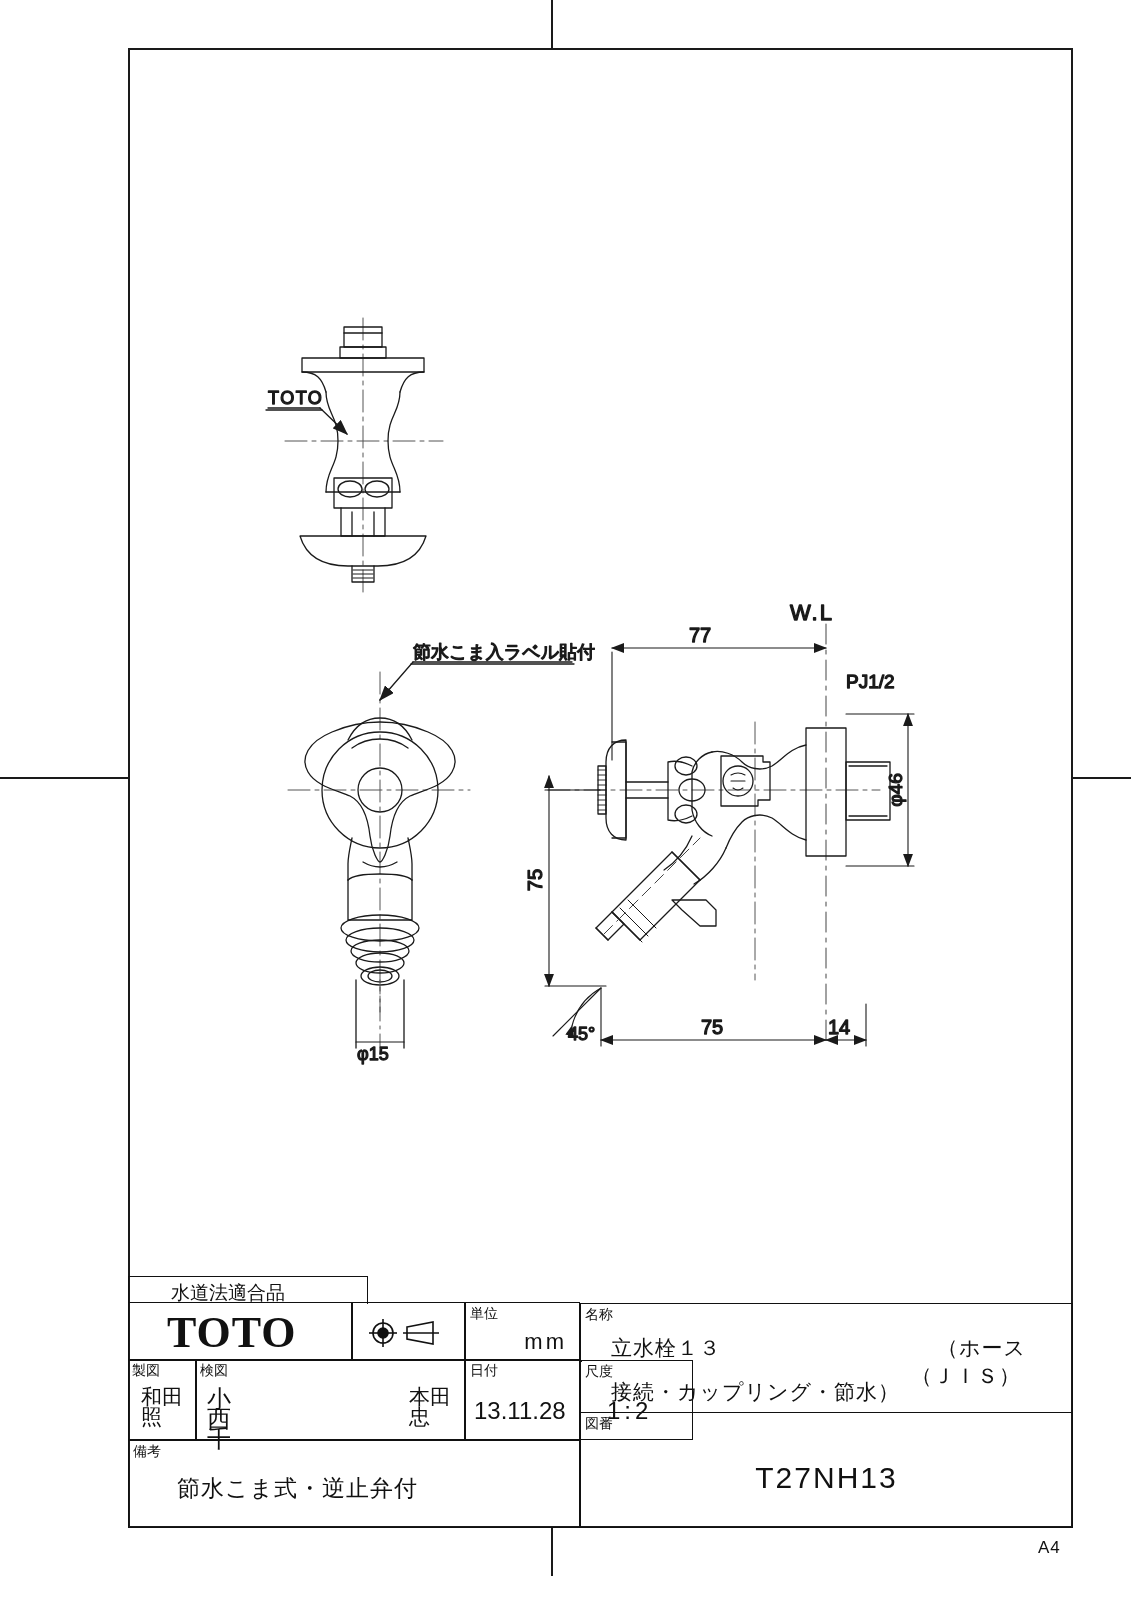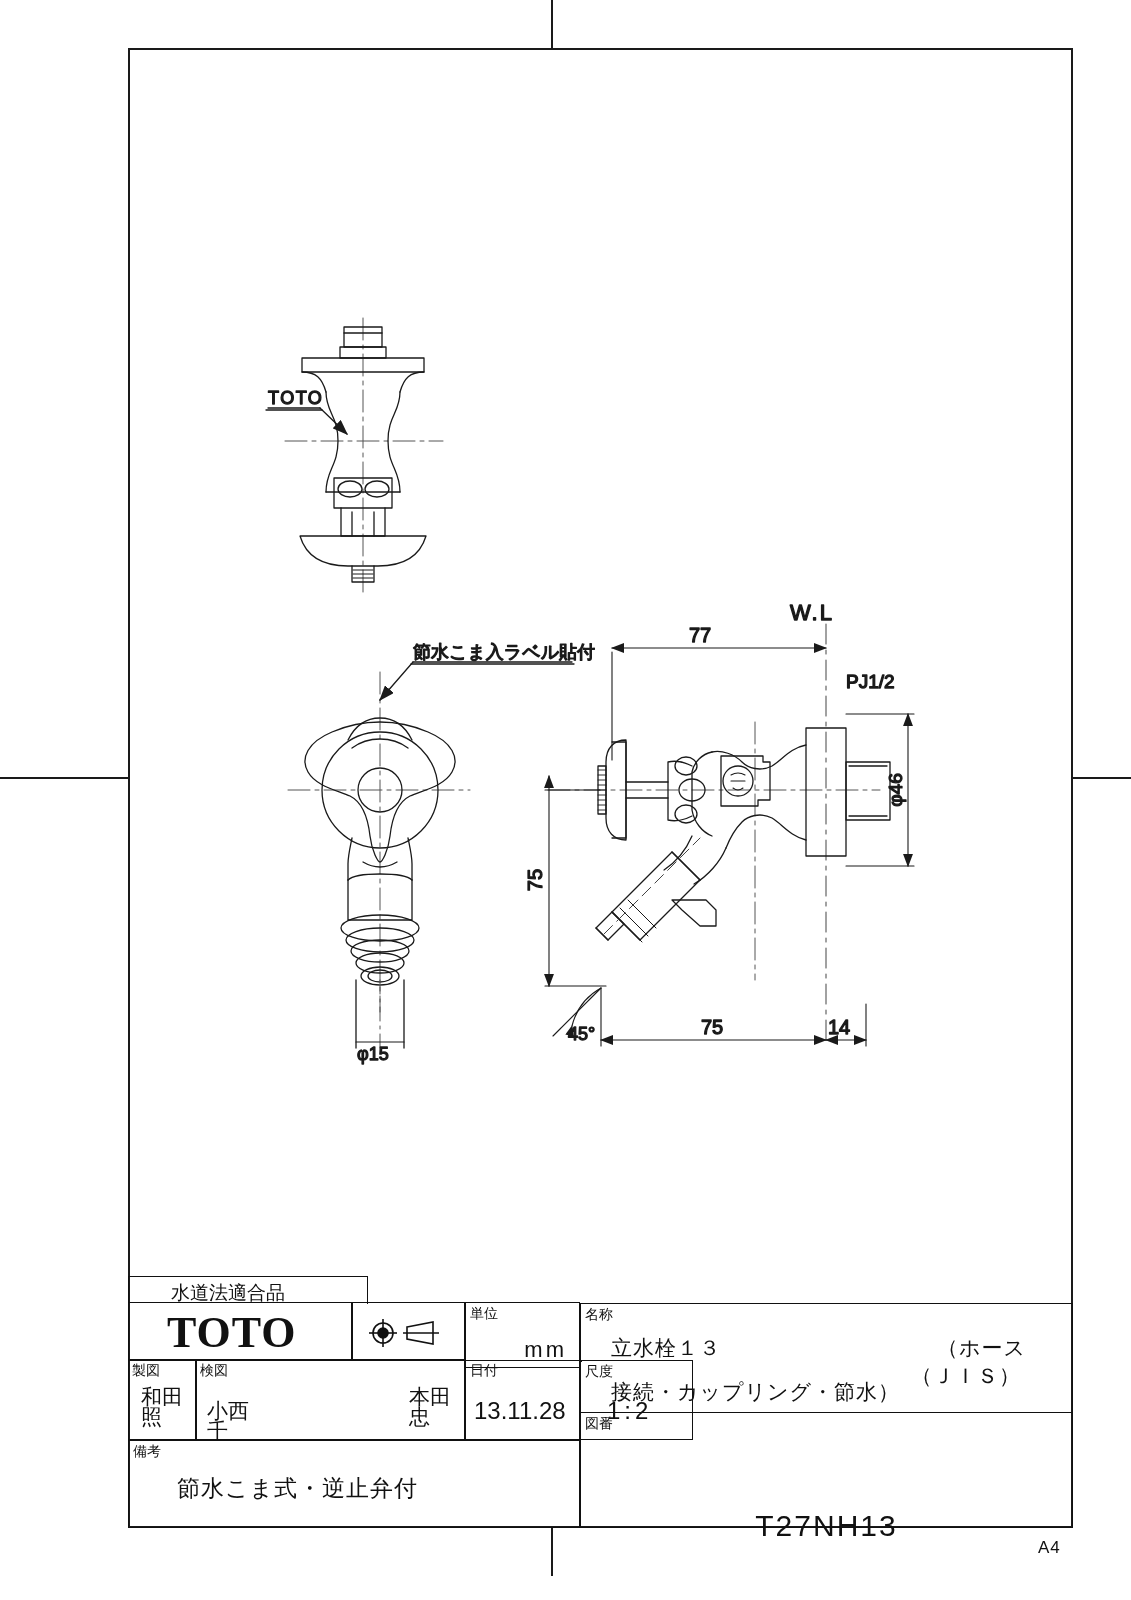--- a/index.html
+++ b/index.html
@@ -302,61 +302,61 @@
           <circle cx="24" cy="20" r="10"></circle>
           <circle cx="24" cy="20" r="5" fill="#111"></circle>
           <line x1="10" y1="20" x2="38" y2="20"></line>
           <line x1="24" y1="6" x2="24" y2="34"></line>
           <path d="M48,14 L74,9 L74,31 L48,26 z"></path>
           <line x1="44" y1="20" x2="80" y2="20"></line>
         </g>
       </svg>
     </div>
 
-    <div class="cell" style="left:337px;top:0;width:115px;height:66px;">
+    <div class="cell" style="left:337px;top:0;width:115px;height:58px;">
       <div class="lab jp" style="left:4px;top:3px;">単位</div>
       <div class="val" style="right:12px;bottom:4px;font-size:22px;letter-spacing:3px;">mm</div>
     </div>
 
     <div class="cell" style="left:452px;top:1px;width:493px;height:110px;">
       <div class="lab jp" style="left:4px;top:3px;">名称</div>
       <div class="val jp" style="left:30px;top:30px;font-size:21px;letter-spacing:1px;">立水栓１３</div>
       <div class="val jp" style="left:30px;top:58px;font-size:21px;letter-spacing:1px;margin-top:16px;">接続・カップリング・節水）</div>
       <div class="val jp" style="left:356px;top:30px;font-size:21px;letter-spacing:1px;">（ホース</div>
       <div class="val jp" style="left:330px;top:58px;font-size:21px;letter-spacing:1px;">（ＪＩＳ）</div>
     </div>
 
     <div class="cell" style="left:0;top:58px;width:68px;height:80px;">
       <div class="lab jp" style="left:3px;top:2px;">製図</div>
       <div class="val jp seal" style="left:12px;top:26px;font-size:21px;width:46px;line-height:20px;word-break:break-all;">和田照</div>
     </div>
 
     <div class="cell" style="left:68px;top:58px;width:269px;height:80px;">
       <div class="lab jp" style="left:3px;top:2px;">検図</div>
-      <div class="val jp" style="left:10px;top:40px;font-size:21px;width:46px;line-height:20px;word-break:break-all;">小西千</div>
+      <div class="val jp" style="left:10px;top:28px;font-size:24px;width:46px;line-height:20px;word-break:break-all;">小西千</div>
       <div class="val jp" style="left:212px;top:26px;font-size:21px;width:46px;line-height:20px;word-break:break-all;">本田忠</div>
     </div>
 
     <div class="cell" style="left:337px;top:58px;width:115px;height:80px;">
       <div class="lab jp" style="left:4px;top:2px;">日付</div>
       <div class="val" style="left:8px;top:36px;font-size:24px;">13.11.28</div>
     </div>
 
     <div class="cell" style="left:452px;top:58px;width:0;height:0;border:none;"></div>
 
     <div class="cell" style="left:452px;top:58px;width:0;"></div>
 
     <div class="cell" style="left:0;top:138px;width:452px;height:88px;">
       <div class="lab jp" style="left:4px;top:3px;">備考</div>
       <div class="val jp" style="left:48px;top:32px;font-size:23px;letter-spacing:1px;">節水こま式・逆止弁付</div>
     </div>
 
     <div class="cell" style="left:452px;top:110px;width:493px;height:116px;">
       <div class="lab jp" style="left:4px;top:3px;">図番</div>
-      <div class="val" style="left:0;right:0;top:48px;text-align:center;font-size:30px;letter-spacing:2px;margin-top:48px;">T27NH13</div>
+      <div class="val" style="left:0;right:0;top:48px;text-align:center;font-size:30px;letter-spacing:2px;">T27NH13</div>
     </div>
   </div>
 
   <div style="position:absolute;left:580px;top:1360px;width:113px;height:80px;
               border:1.6px solid #111;box-sizing:border-box;">
     <div style="position:absolute;left:4px;top:2px;font-size:14px;" class="jp">尺度</div>
     <div style="position:absolute;left:26px;top:36px;font-size:24px;letter-spacing:4px;">1:2</div>
   </div>
 
   <div class="a4">A4</div>

